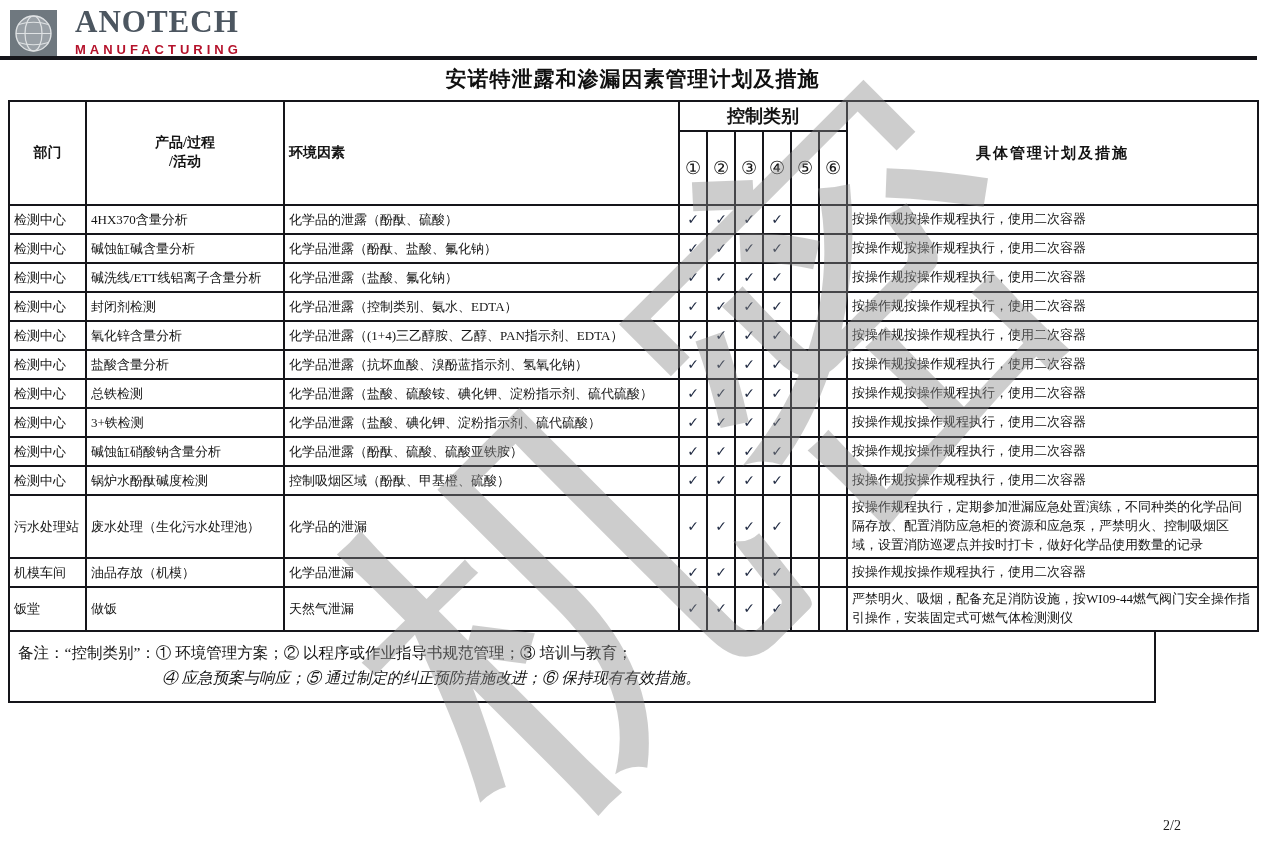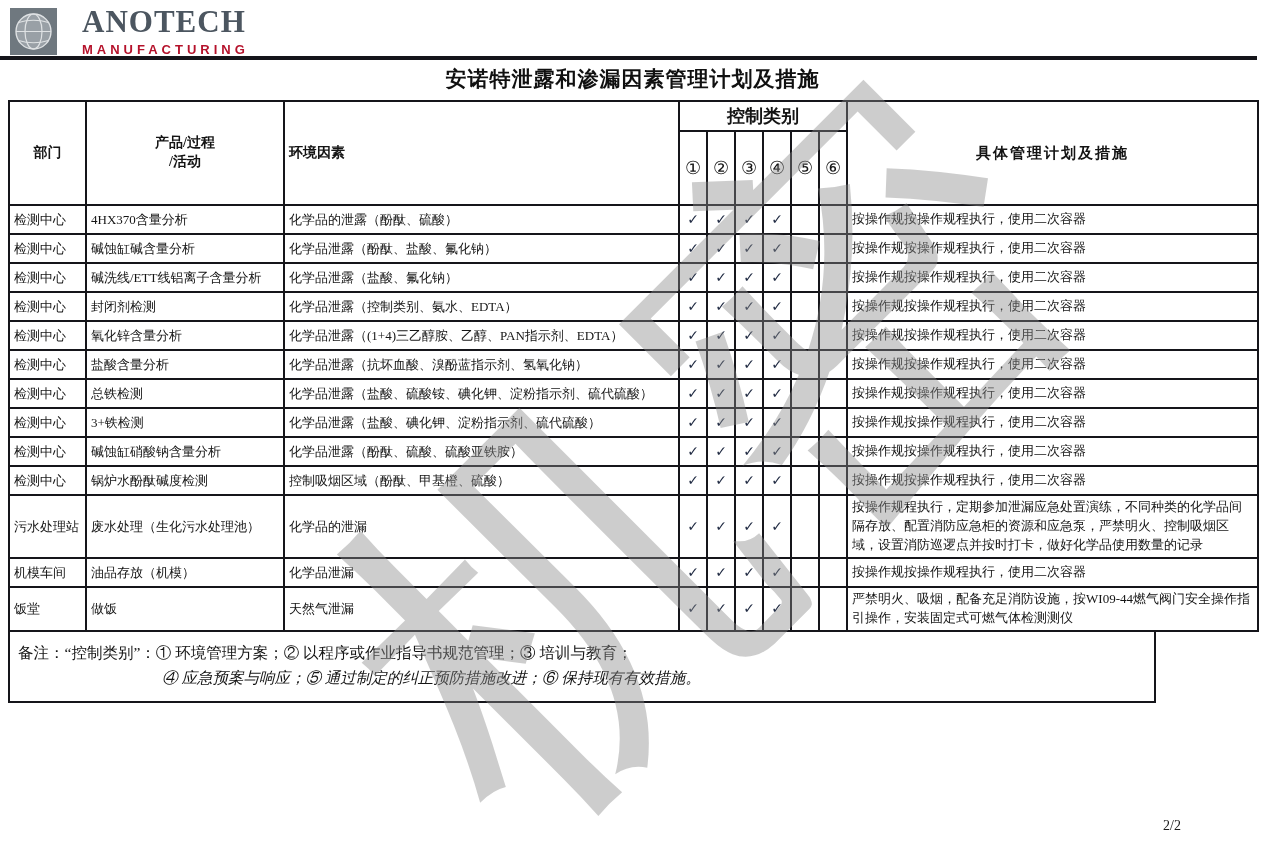--- a/index.html
+++ b/index.html
@@ -2,21 +2,21 @@
 <html><head>
 <meta charset="utf-8">
 <style>
   * { margin:0; padding:0; box-sizing:border-box; }
   html,body { background:#ffffff; }
   body {
     width:1265px; height:845px; position:relative; overflow:hidden;
     font-family:"Liberation Serif", serif; color:#141414;
   }
   
-  .logo { position:absolute; left:10px; top:5px; display:flex; align-items:center; gap:25px; }
+  .logo { position:absolute; left:10px; top:5px; display:flex; align-items:flex-end; gap:18px; }
   .logo-square { width:47px; height:47px; display:block; }
   .logo-name {
     font-family:"Liberation Serif", serif; font-weight:bold; font-size:31px;
     color:#4c5660; letter-spacing:1px; line-height:1.0; margin-top:1px;
   }
   .logo-sub {
     font-family:"Liberation Sans", sans-serif; font-weight:bold; font-size:13px;
     color:#b5122b; letter-spacing:4px; margin-top:5px;
   }
   .top-rule { position:absolute; left:0; top:56px; width:1257px; height:4px; background:#15151a; }

